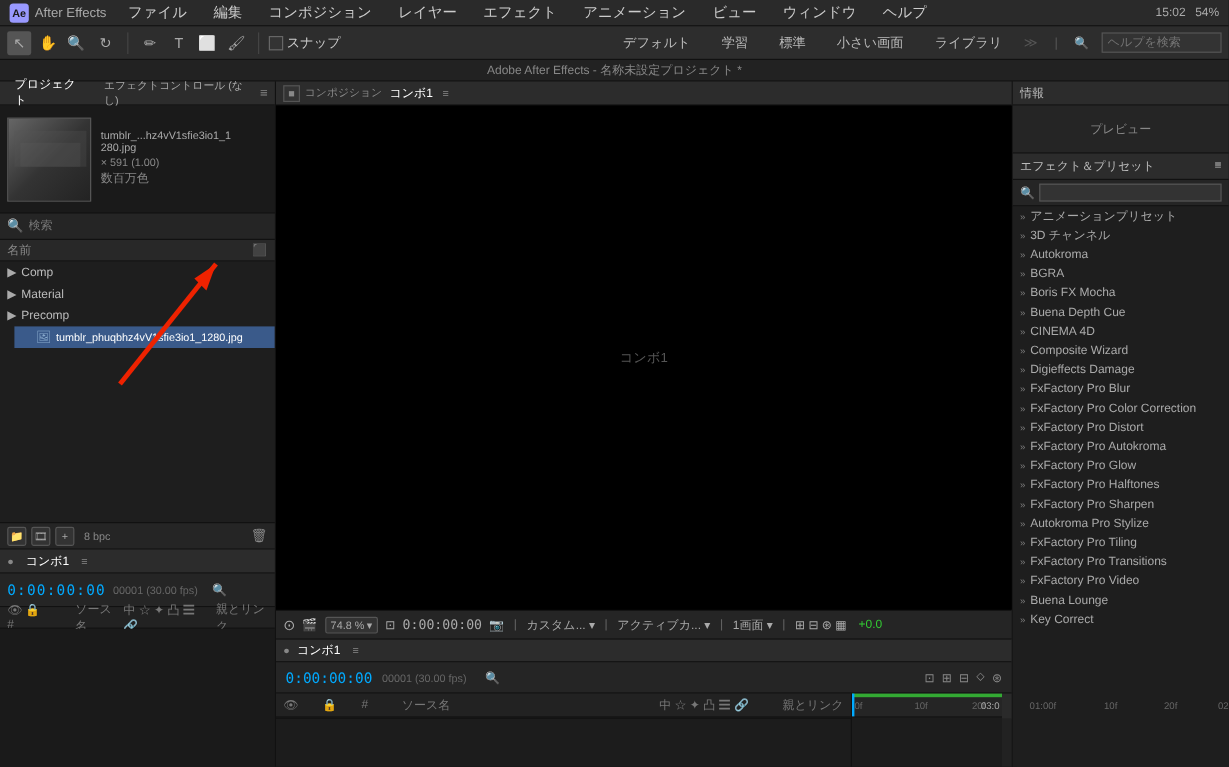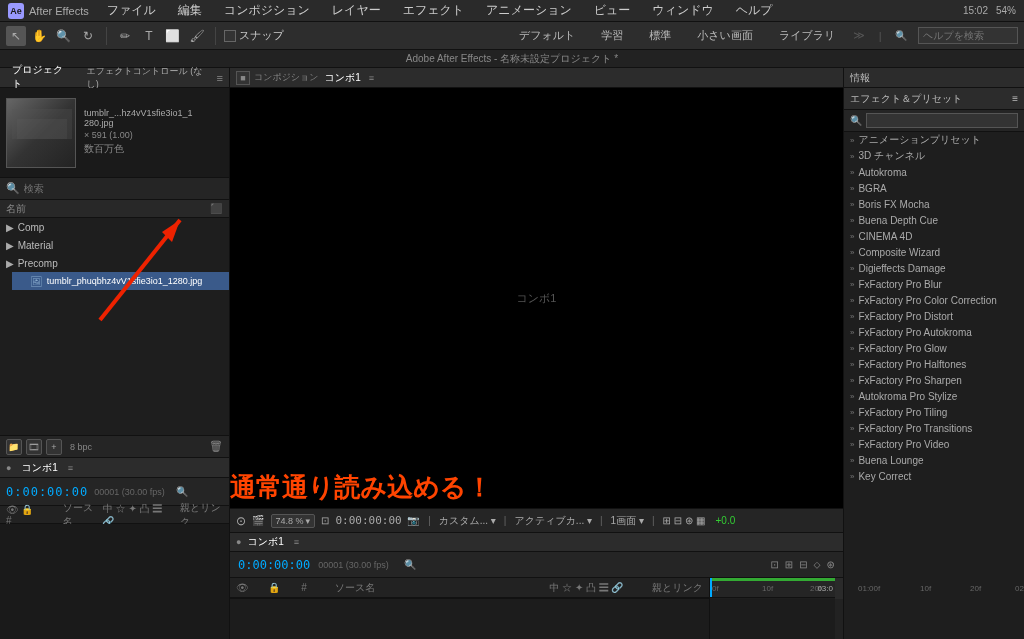--- a/index.html
+++ b/index.html
@@ -799,20 +799,23 @@
           <div style="flex:1;background:#1c1c1c;height:40px;"></div>
           <div style="width:8px;background:#222;"></div>
         </div>
       </div>
     </div>
 
     <div id="right-panel">
       <div class="right-top">
         <span>情報</span>
       </div>
+      <div class="right-preview">
+        <span>プレビュー</span>
+      </div>
       <div class="effects-header">
         <span>エフェクト＆プリセット</span>
         <span style="margin-left:auto;">≡</span>
       </div>
       <div class="effects-search">
         <span style="color:#888;font-size:10px;">🔍</span>
         <input type="text" class="effects-search-input" style="">
       </div>
       <div class="effects-list">
         <div class="effect-category">
@@ -907,15 +910,14 @@
     </div>
   </div>
 
   <svg style="position:absolute;left:80px;top:200px;width:140px;height:140px;pointer-events:none;z-index:100;" viewBox="0 0 140 140">
 
     <line x1="20" y1="120" x2="100" y2="20" stroke="#ee2200" stroke-width="4"></line>
 
     <polygon points="100,20 82,32 92,42" fill="#ee2200"></polygon>
   </svg>
 
-  <div class="jp-text">通常通り読み込める！</div>
 
 </div>
 
 </body></html>

